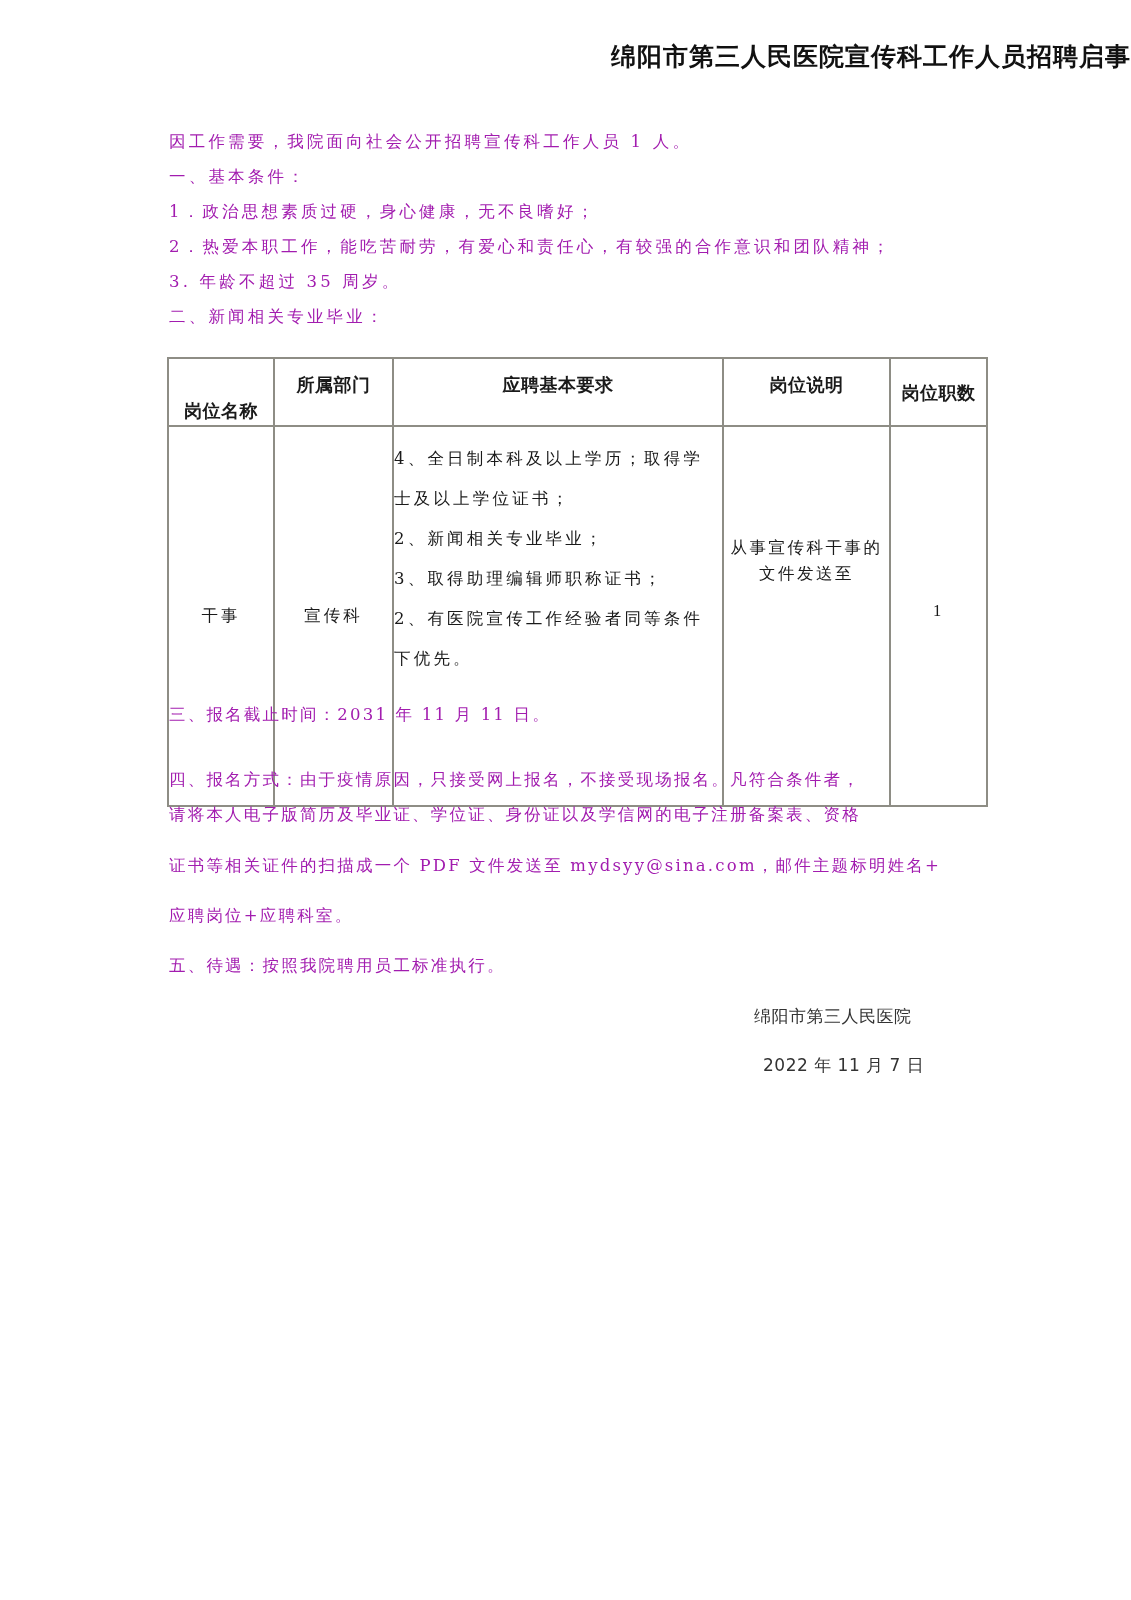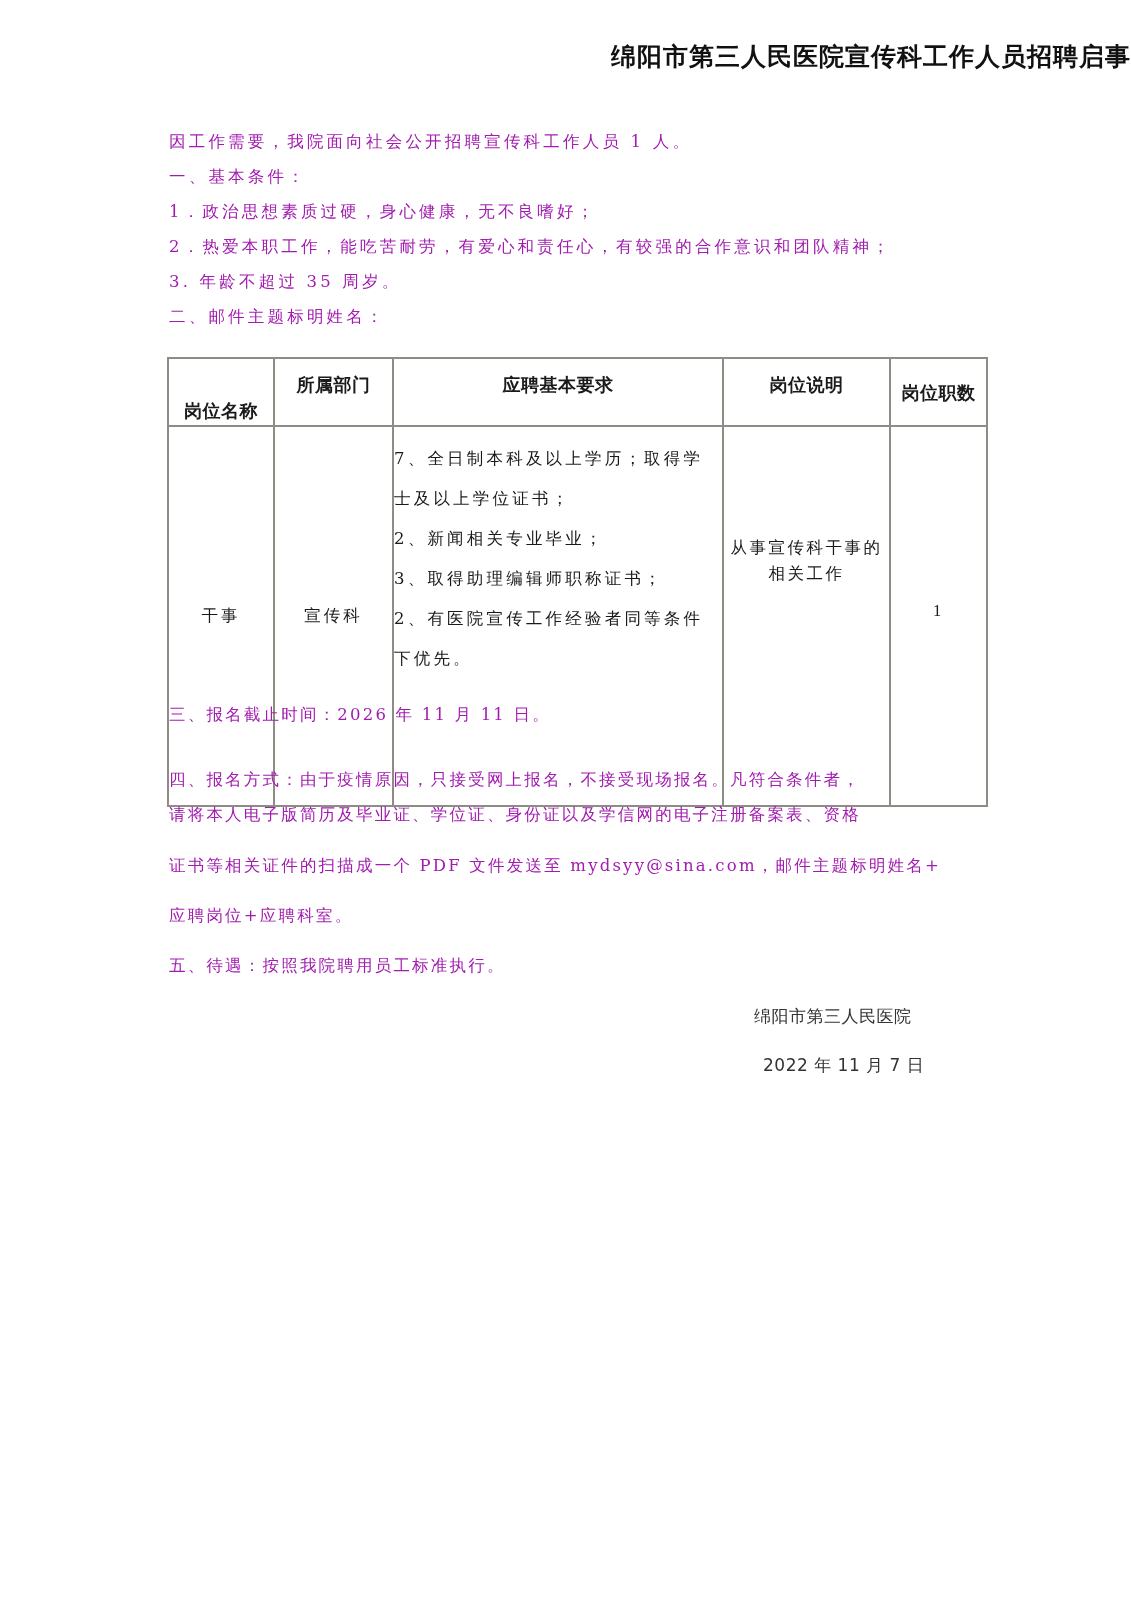--- a/index.html
+++ b/index.html
@@ -49,21 +49,21 @@
 </head>
 <body>
 
 <div class="abs title">绵阳市第三人民医院宣传科工作人员招聘启事</div>
 
 <div class="abs line" style="top:131px;">因工作需要，我院面向社会公开招聘宣传科工作人员 1 人。</div>
 <div class="abs line" style="top:166px;">一、基本条件：</div>
 <div class="abs line" style="top:201px;">1．政治思想素质过硬，身心健康，无不良嗜好；</div>
 <div class="abs line" style="top:236px;">2．热爱本职工作，能吃苦耐劳，有爱心和责任心，有较强的合作意识和团队精神；</div>
 <div class="abs line" style="top:271px;">3. 年龄不超过 35 周岁。</div>
-<div class="abs line" style="top:306px;">二、邮件主题标明姓名：</div>
+<div class="abs line" style="top:306px;">二、新闻相关专业毕业：</div>
 
 <table class="jobs">
   <colgroup>
     <col style="width:106px">
     <col style="width:119px">
     <col style="width:330px">
     <col style="width:167px">
     <col style="width:97px">
   </colgroup>
   <thead>
@@ -73,37 +73,37 @@
       <th class="other">应聘基本要求</th>
       <th class="other">岗位说明</th>
       <th style="padding-top:2px;margin-top:8px;">岗位职数</th>
     </tr>
   </thead>
   <tbody>
     <tr>
       <td>干事</td>
       <td>宣传科</td>
       <td class="reqs">
-        <div>7、全日制本科及以上学历；取得学</div>
+        <div>4、全日制本科及以上学历；取得学</div>
         <div>士及以上学位证书；</div>
         <div>2、新闻相关专业毕业；</div>
         <div>3、取得助理编辑师职称证书；</div>
         <div>2、有医院宣传工作经验者同等条件</div>
         <div>下优先。</div>
       </td>
       <td class="desc">
         <div>从事宣传科干事的</div>
-        <div>相关工作</div>
+        <div>文件发送至</div>
       </td>
       <td class="count">1</td>
     </tr>
   </tbody>
 </table>
 
-<div class="abs line line2" style="top:704px;">三、报名截止时间：2026 年 11 月 11 日。</div>
+<div class="abs line line2" style="top:704px;">三、报名截止时间：2031 年 11 月 11 日。</div>
 
 <div class="abs line line2" style="top:754px;margin-top:15px;">四、报名方式：由于疫情原因，只接受网上报名，不接受现场报名。凡符合条件者，</div>
 <div class="abs line line2" style="top:804px;">请将本人电子版简历及毕业证、学位证、身份证以及学信网的电子注册备案表、资格</div>
 <div class="abs line line2" style="top:855px;">证书等相关证件的扫描成一个 PDF 文件发送至 mydsyy@sina.com，邮件主题标明姓名+</div>
 <div class="abs line line2" style="top:905px;">应聘岗位+应聘科室。</div>
 
 <div class="abs line line2" style="top:955px;">五、待遇：按照我院聘用员工标准执行。</div>
 
 <div class="abs sign" style="left:754px; top:1005px;">绵阳市第三人民医院</div>
 <div class="abs sign" style="left:763px; top:1054px;">2022 年 11 月 7 日</div>

